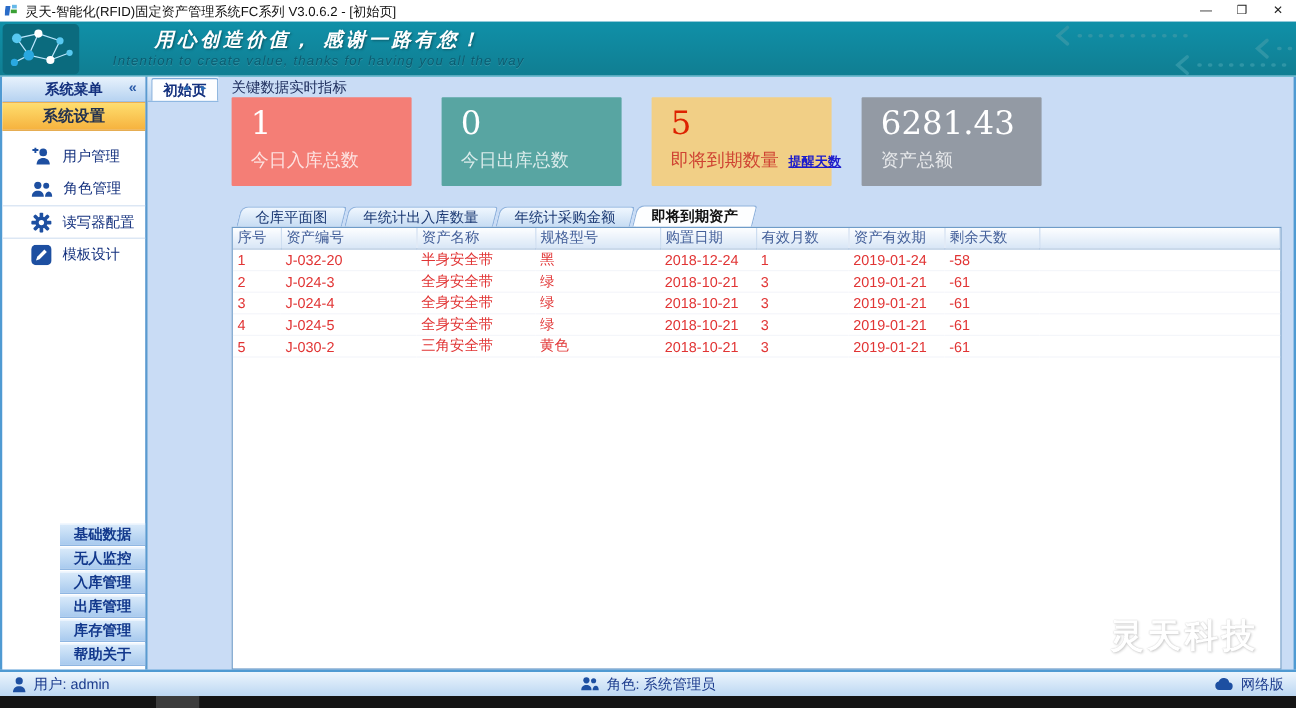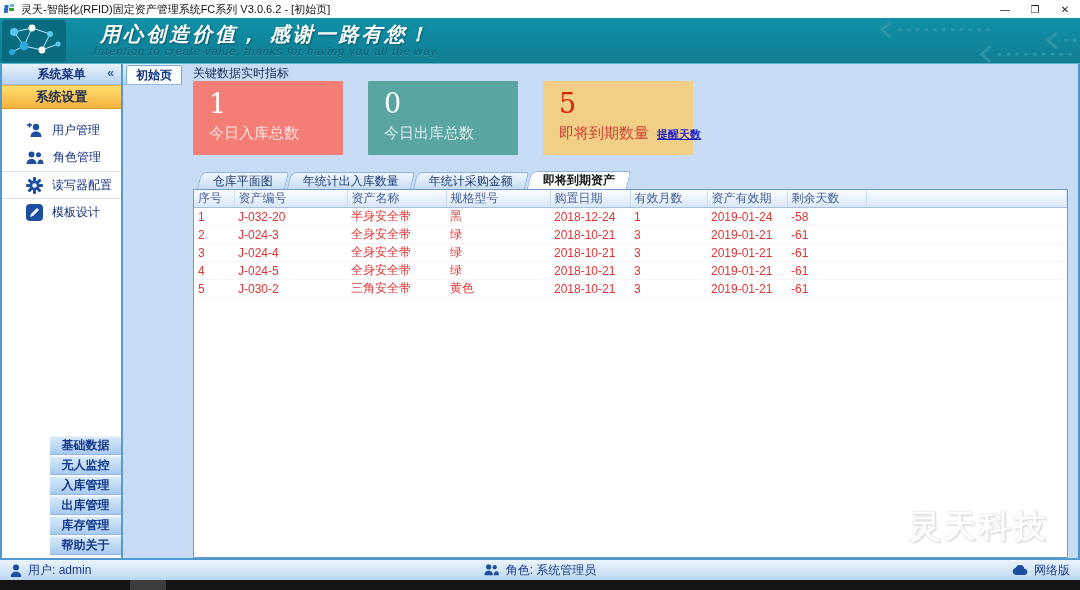--- a/index.html
+++ b/index.html
@@ -11,21 +11,21 @@
   .titlebar { height:18px; background:#ffffff; display:flex; align-items:center; padding-left:4px; flex:none; }
   .app-icon { width:12px; height:12px; margin-right:5px; flex:none; }
   .title-text { font-size:11px; color:#111; white-space:nowrap; }
   .win-controls { margin-left:auto; display:flex; height:100%; }
   .win-btn { width:30px; height:100%; display:flex; align-items:center; justify-content:center; font-size:10px; color:#222; cursor:default; }
 
   
   .banner { height:46px; background:linear-gradient(180deg,#1090a8 0%,#107e92 100%); position:relative; display:flex; align-items:center; flex:none; overflow:hidden; border-bottom:1px solid #5ab4c8; }
   .banner-logo { width:66px; height:42px; margin-left:2px; flex:none; }
   .banner-texts { margin-left:26px; text-align:center; }
-  .slogan { color:#fff; font-size:20px; font-weight:bold; font-style:italic; letter-spacing:3px; line-height:22px; text-shadow:1px 1px 2px rgba(0,0,0,.35); white-space:nowrap; }
+  .slogan { color:#fff; font-size:16px; font-weight:bold; font-style:italic; letter-spacing:3px; line-height:22px; text-shadow:1px 1px 2px rgba(0,0,0,.35); white-space:nowrap; }
   .subtitle { color:#0c5c70; font-size:11px; font-style:italic; letter-spacing:1px; line-height:13px; white-space:nowrap; text-shadow:0 1px 0 rgba(255,255,255,.15); }
   .banner-deco { position:absolute; right:0; top:0; height:100%; width:240px; pointer-events:none; }
 
   
   .main { flex:1; display:flex; min-height:0; border-left:2px solid #4f9ad2; border-right:2px solid #4f9ad2; background:#c9dcf5; }
 
   
   .sidebar { width:121px; background:#fff; border-right:2px solid #5a9ad0; display:flex; flex-direction:column; flex:none; }
   .sb-header { height:21px; background:linear-gradient(180deg,#e8f2fc,#b7d3f1); border-bottom:1px solid #9dbfe4; display:flex; align-items:center; justify-content:center; position:relative; color:#14317e; font-weight:bold; }
   .sb-collapse { position:absolute; right:7px; top:2px; color:#2a5aa8; font-size:12px; cursor:default; }
@@ -67,21 +67,21 @@
   .ptab > span { transform:skewX(14deg); white-space:nowrap; }
   .ptab.active { background:#fdfeff; font-weight:bold; color:#111; height:18px; }
 
   .grid { flex:1; background:#fff; border:1px solid #6f9cc8; border-top:1px solid #6f9cc8; position:relative; overflow:hidden; min-height:0; }
   table { border-collapse:collapse; width:100%; table-layout:fixed; }
   thead th { height:17px; background:linear-gradient(180deg,#fdfeff 0%,#d8e6f6 100%); border-right:1px solid #cdddf0; border-bottom:1px solid #a8c0dc; color:#44609a; font-weight:normal; text-align:left; padding:0 4px; overflow:hidden; white-space:nowrap; }
   tbody td { height:16px; color:#e13434; padding:0 4px; border-bottom:1px solid #f4f6fa; overflow:hidden; white-space:nowrap; }
 
   
   .watermark { position:absolute; right:18px; bottom:8px; display:flex; align-items:center; gap:6px; color:#fff; opacity:.95; pointer-events:none; }
-  .watermark .wm-text { font-size:32px; font-weight:bold; letter-spacing:3px; color:#fff; text-shadow:0 0 1px #bbb,1px 1px 2px #cfcfcf; }
+  .watermark .wm-text { font-size:28px; font-weight:bold; letter-spacing:3px; color:#fff; text-shadow:0 0 1px #bbb,1px 1px 2px #cfcfcf; }
 
   
   .statusbar { height:22px; flex:none; background:linear-gradient(180deg,#ecf5fd 0%,#bcd7f2 100%); border-top:2px solid #4f9ad2; display:flex; align-items:center; padding:0 10px; position:relative; color:#1a3a8c; }
   .sb-left, .sb-right, .sb-center { display:flex; align-items:center; gap:6px; }
   .sb-center { position:absolute; left:50%; transform:translateX(-50%); }
   .sb-right { margin-left:auto; }
 
   
   .taskbar { height:10px; background:#141414; flex:none; position:relative; }
   .taskbar .tb-seg { position:absolute; left:130px; top:0; width:36px; height:100%; background:#3c3c3c; }
@@ -222,20 +222,24 @@
             <div class="num">0</div>
             <div class="lbl">今日出库总数</div>
           </div>
           <div class="card c2">
             <div class="num">5</div>
             <div class="lbl">
               <span>即将到期数量</span>
               <span class="remind-link">提醒天数</span>
             </div>
           </div>
+          <div class="card c3">
+            <div class="num">6281.43</div>
+            <div class="lbl">资产总额</div>
+          </div>
         </div>
 
         <div class="panel-tabs">
           <div class="ptab">
               <span>仓库平面图</span>
             </div>
           <div class="ptab">
               <span>年统计出入库数量</span>
             </div>
           <div class="ptab">

